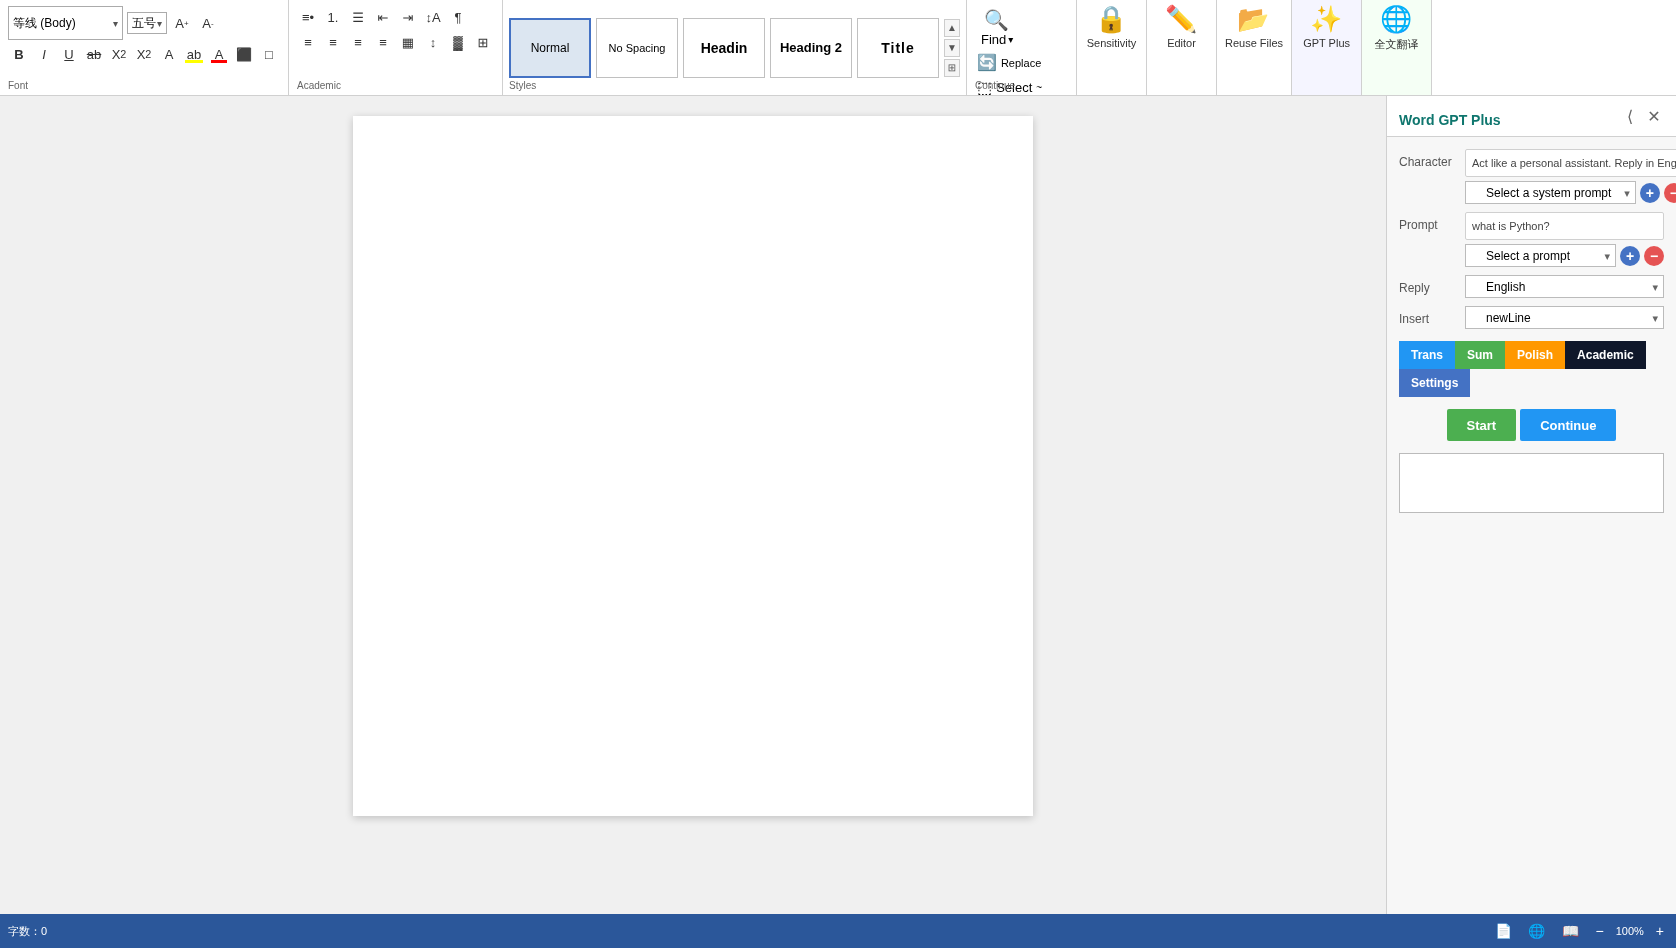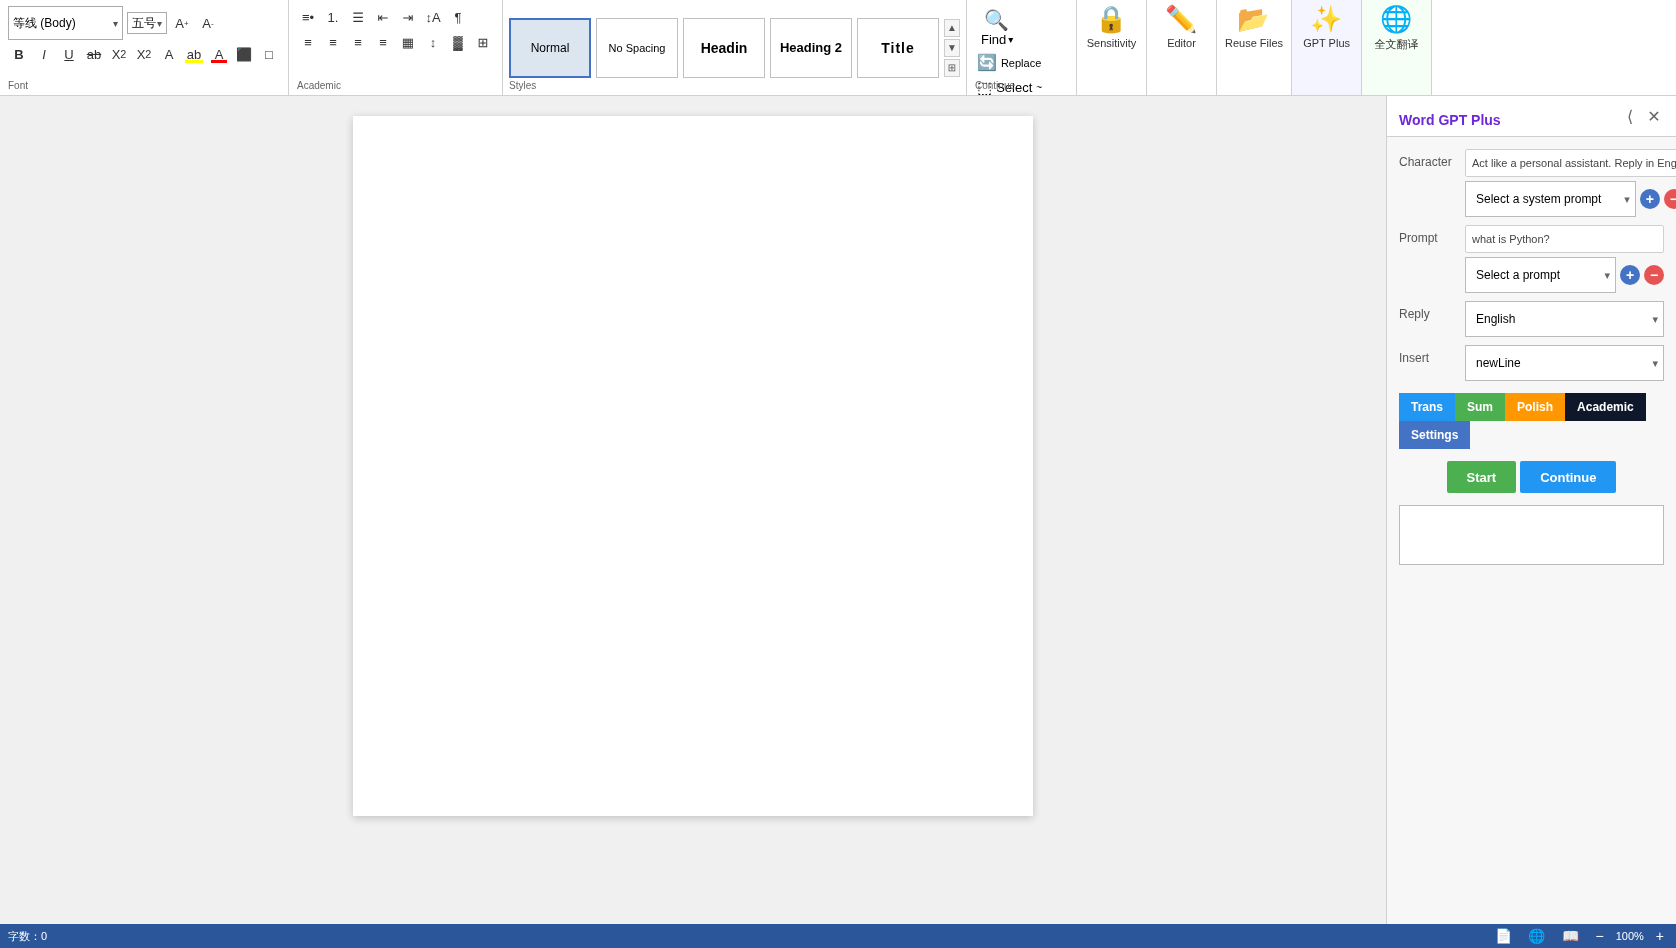--- a/index.html
+++ b/index.html
@@ -170,21 +170,21 @@
       border-bottom: 1px solid #d0d0d0;
       padding: 8px 12px;
       display: flex;
       align-items: center;
       justify-content: space-between;
     }
 
     #panel-title {
       font-size: 14px;
       font-weight: 600;
-      color: #6d28d9;
+      color: #0f766e;
       margin-top: 8px;
     }
 
     .panel-close-btn {
       cursor: pointer;
       font-size: 16px;
       color: #666;
       width: 20px;
       height: 20px;
       display: flex;
@@ -250,25 +250,25 @@
       position: absolute;
       right: 6px;
       top: 50%;
       transform: translateY(-50%);
       font-size: 11px;
       color: #666;
       pointer-events: none;
     }
     .select-wrapper select {
       width: 100%;
-      height: 36px;
+      height: 23px;
       border: 1px solid #bbb;
       background: white;
       font-size: 12px;
-      padding: 2px 20px 2px 10px;
+      padding: 2px 20px 2px 20px;
       cursor: pointer;
       appearance: none;
       -webkit-appearance: none;
     }
 
     .panel-plus-btn {
       width: 20px;
       height: 20px;
       background: #4472c4;
       color: white;
@@ -383,21 +383,21 @@
       padding: 60px 72px;
       position: relative;
     }
 
     
     #status-bar {
       position: absolute;
       bottom: 0;
       left: 0;
       right: 0;
-      height: 24px;
+      height: 34px;
       background: #2b579a;
       display: flex;
       align-items: center;
       padding: 4px 8px;
       color: white;
       font-size: 11px;
       gap: 16px;
     }
 
     .status-right {

